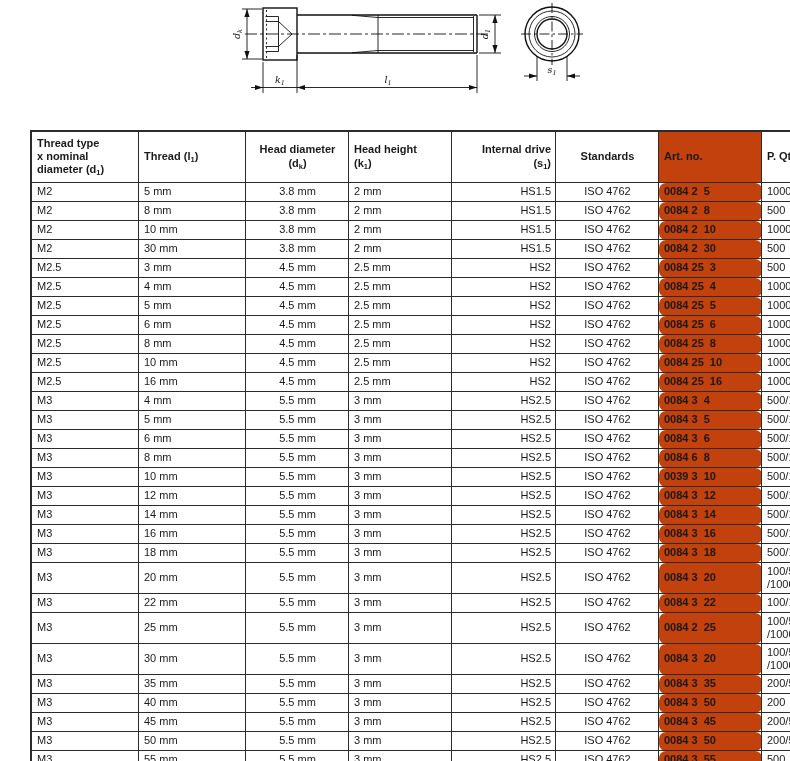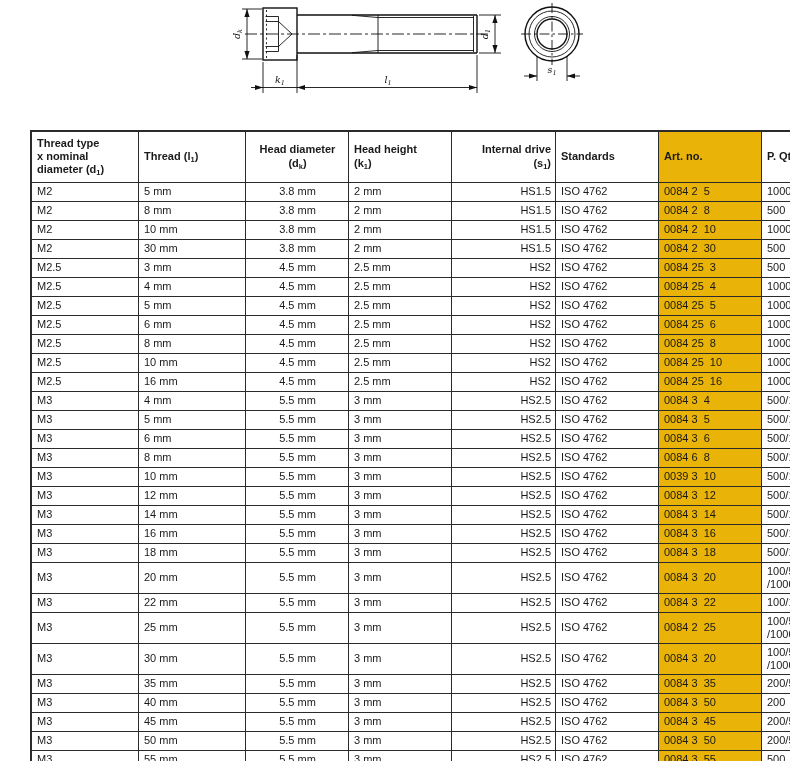--- a/index.html
+++ b/index.html
@@ -24,23 +24,23 @@
   th,td{
     border:1px solid #2b2b2b;
     padding:1px 4px 1px 5px;
     font-size:11px;line-height:1.22;
     text-align:left;vertical-align:middle;overflow:hidden;
   }
   th{font-weight:bold;height:48px;}
   td{height:16px;}
   tr.tall td{height:28px;}
   .c1{width:97px;}.c2{width:97px;}.c3{width:93px;text-align:center;}.c4{width:93px;}
-  .c5{width:94px;text-align:right;}.c6{width:93px;}.c7{width:93px;}.c8{width:62px;}
-  .shaded{background:#eab308;}
-  td.art{font-weight:normal;white-space:pre;}
+  .c5{width:94px;text-align:right;}.c6{width:93px;text-align:center;}.c7{width:93px;}.c8{width:62px;}
+  .shaded{background:#c2410c;}
+  td.art{font-weight:bold;white-space:pre;border-radius:7px;}
   td.qty{white-space:pre-line;}
   .hpre{white-space:pre-line;}
   .hsub{font-size:7.5px;vertical-align:-2px;}
 </style>
 </head>
 <body>
 
 <div class="drawing-area">
   <svg width="790" height="130" viewBox="0 0 790 130">
 

